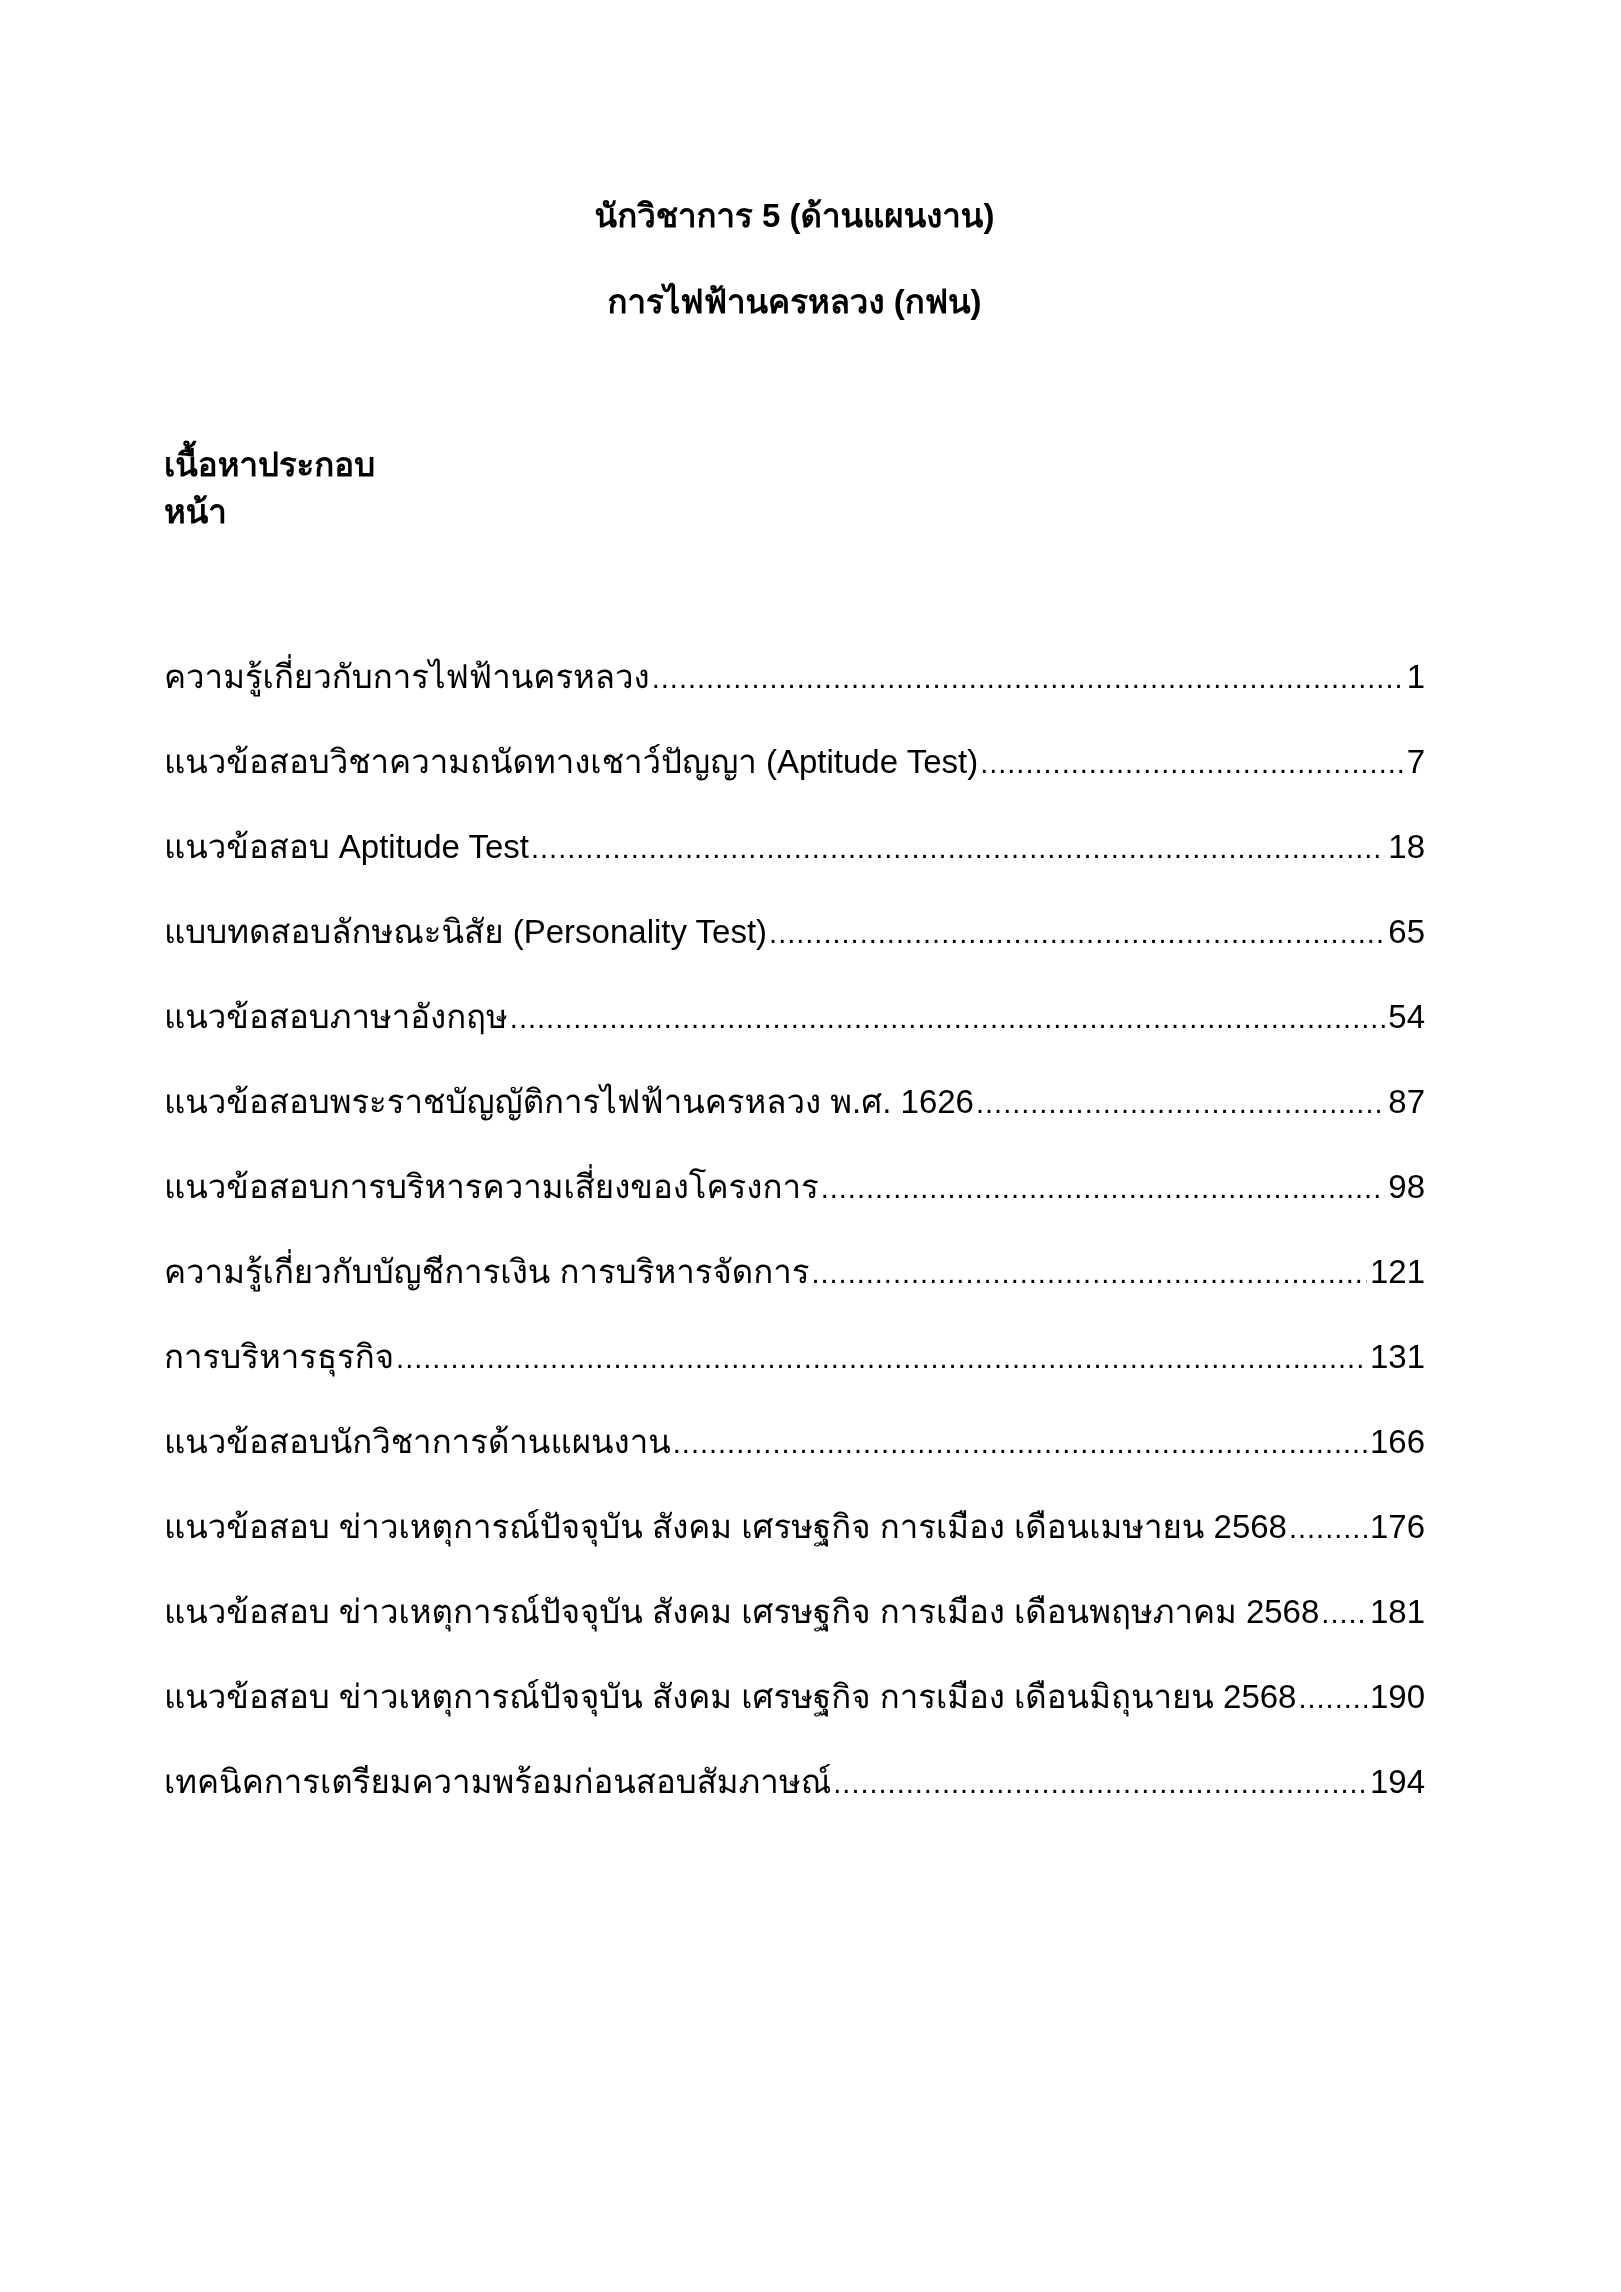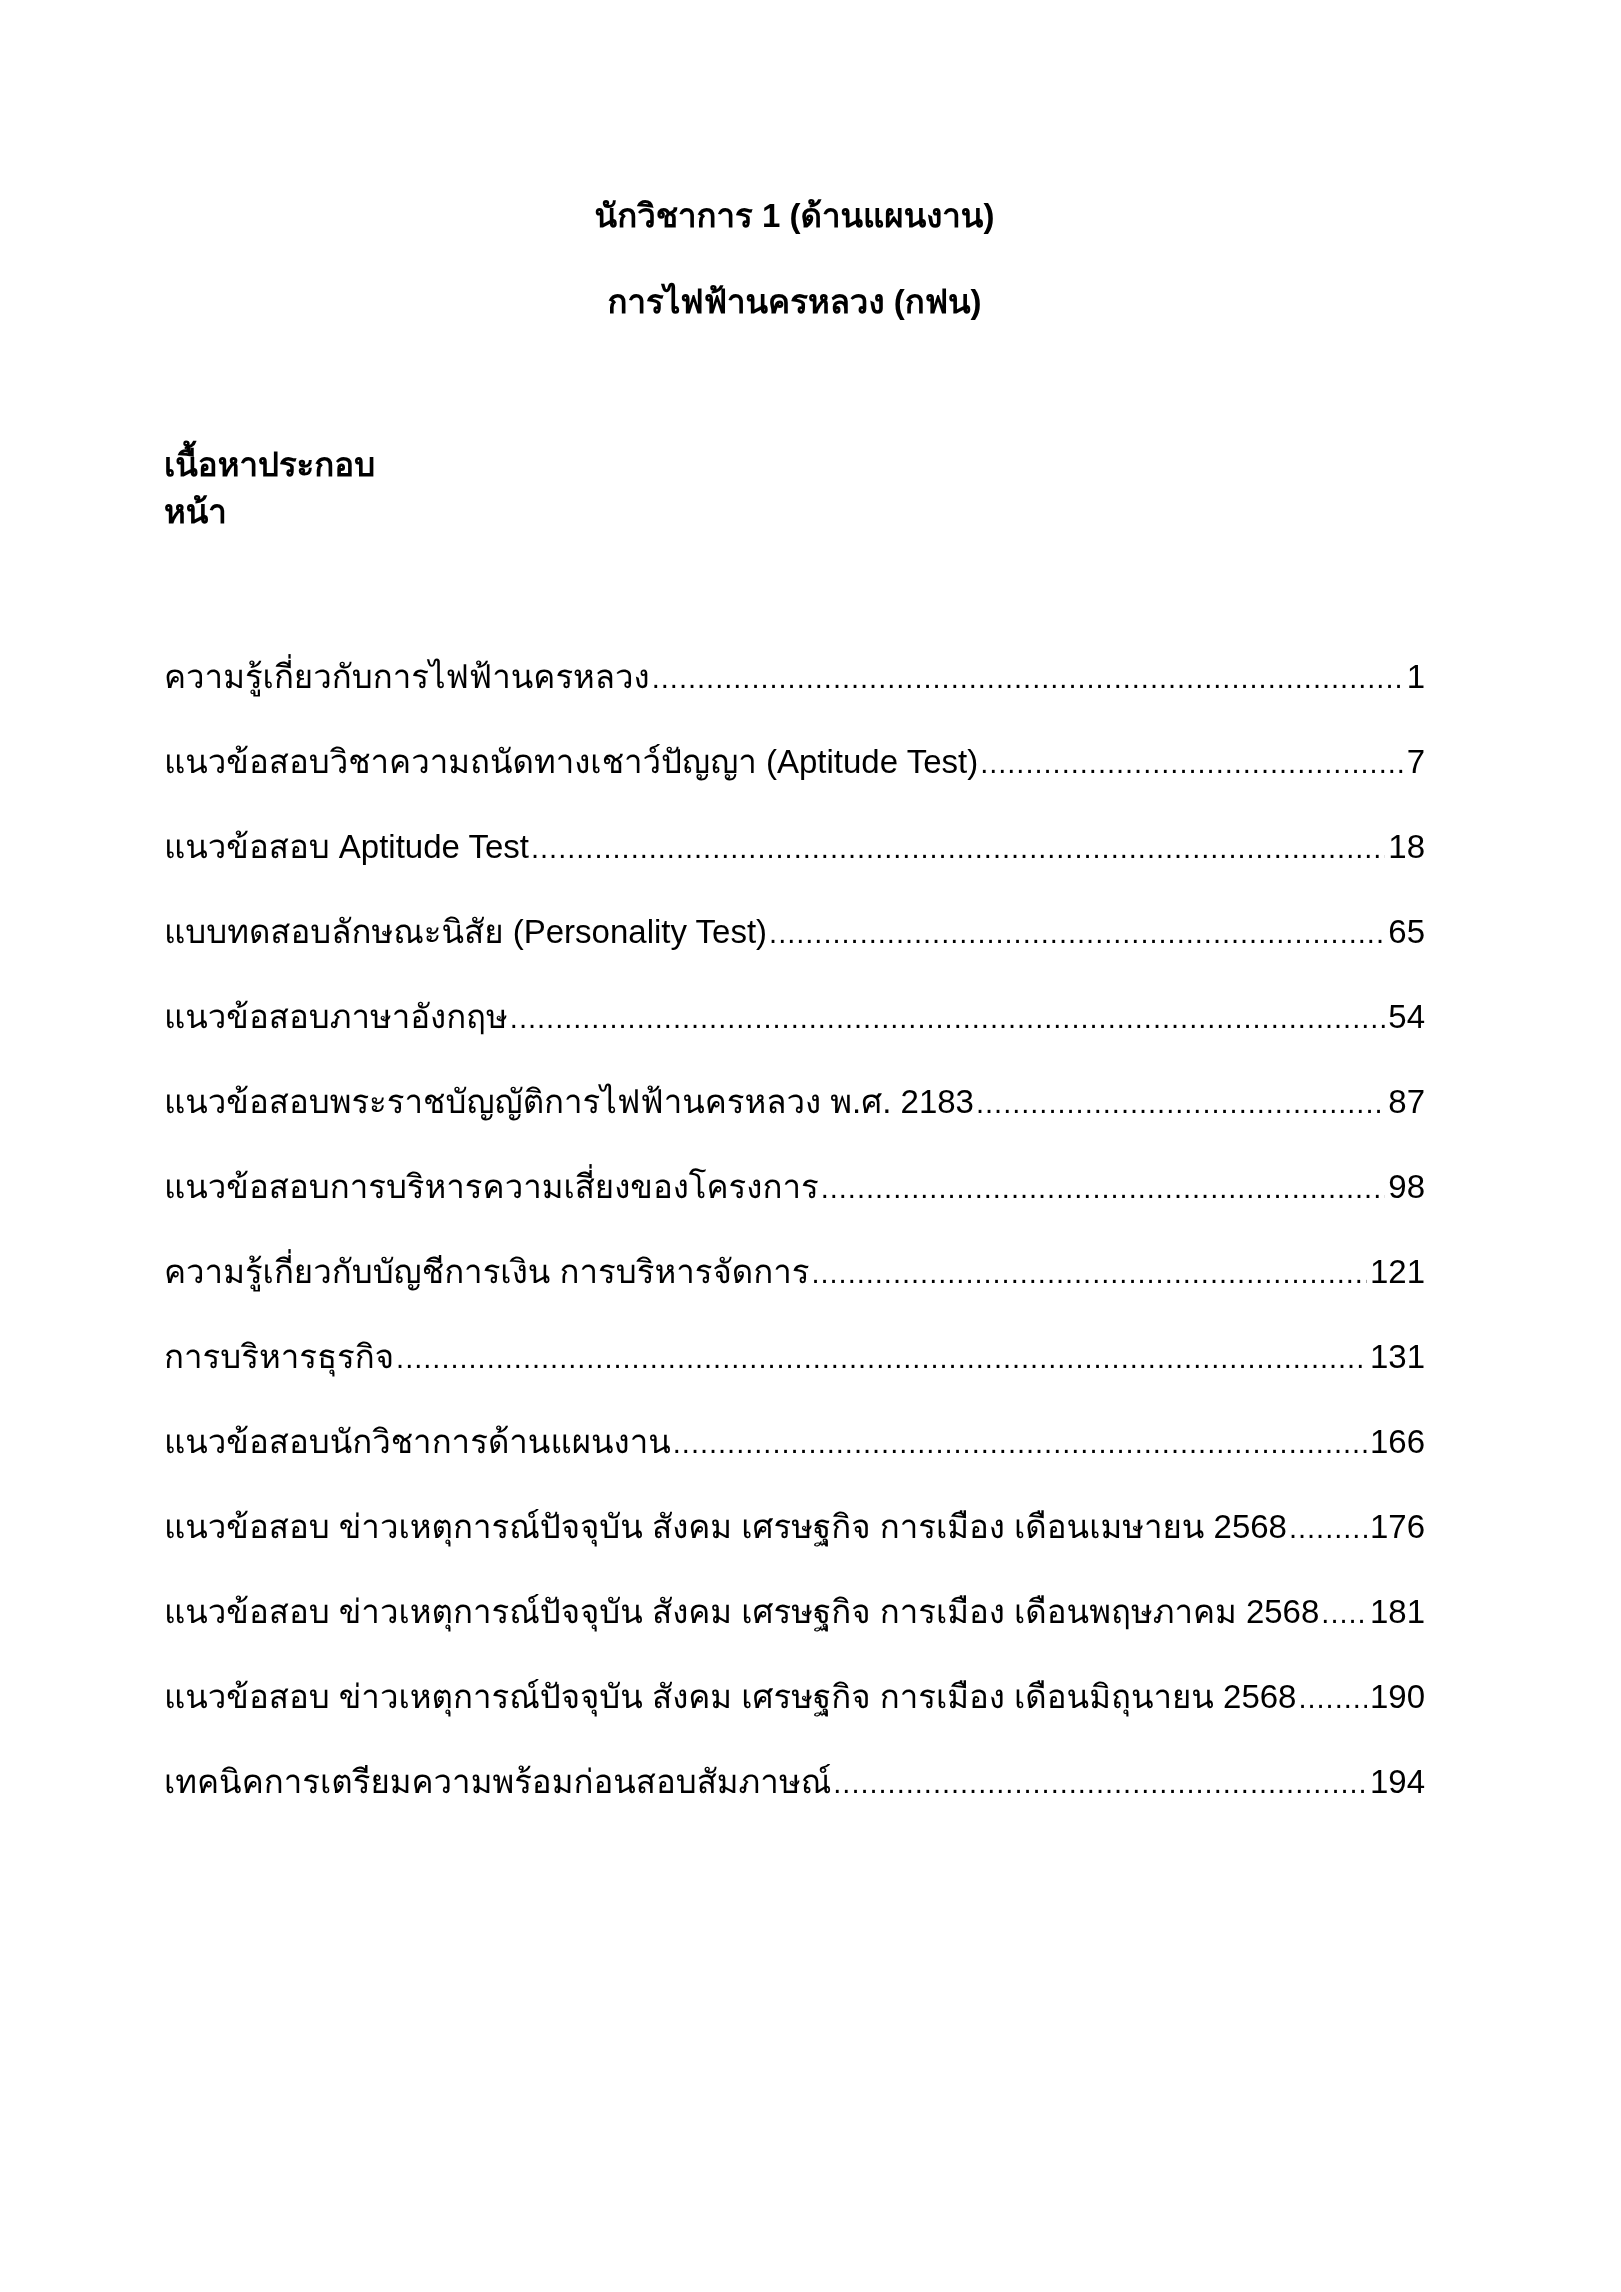--- a/index.html
+++ b/index.html
@@ -68,21 +68,21 @@
   .toc-dots::after {
     content: "................................................................................................................................................................................................................................................................................................";
   }
   .toc-page { white-space: nowrap; flex: 0 0 auto; }
 </style>
 </head>
 <body>
 
 <div class="page">
 
-  <div class="doc-title">นักวิชาการ 1 (ด้านแผนงาน)</div>
+  <div class="doc-title">นักวิชาการ 5 (ด้านแผนงาน)</div>
 
   <div class="doc-subtitle">การไฟฟ้านครหลวง (กฟน)</div>
 
   <div class="toc-header">
     <span>เนื้อหาประกอบ</span>
     <span>หน้า</span>
   </div>
 
   <div id="toc-list">
   <div class="toc-entry">
@@ -126,21 +126,21 @@
     <div class="toc-row">
       <span class="toc-title">แนวข้อสอบภาษาอังกฤษ</span>
       <span class="toc-dots"></span>
       <span class="toc-page">54</span>
     </div>
   </div>
 
   <div class="toc-entry">
 
     <div class="toc-row">
-      <span class="toc-title">แนวข้อสอบพระราชบัญญัติการไฟฟ้านครหลวง พ.ศ. 2183</span>
+      <span class="toc-title">แนวข้อสอบพระราชบัญญัติการไฟฟ้านครหลวง พ.ศ. 1626</span>
       <span class="toc-dots"></span>
       <span class="toc-page">87</span>
     </div>
   </div>
 
   <div class="toc-entry">
 
     <div class="toc-row">
       <span class="toc-title">แนวข้อสอบการบริหารความเสี่ยงของโครงการ</span>
       <span class="toc-dots"></span>

